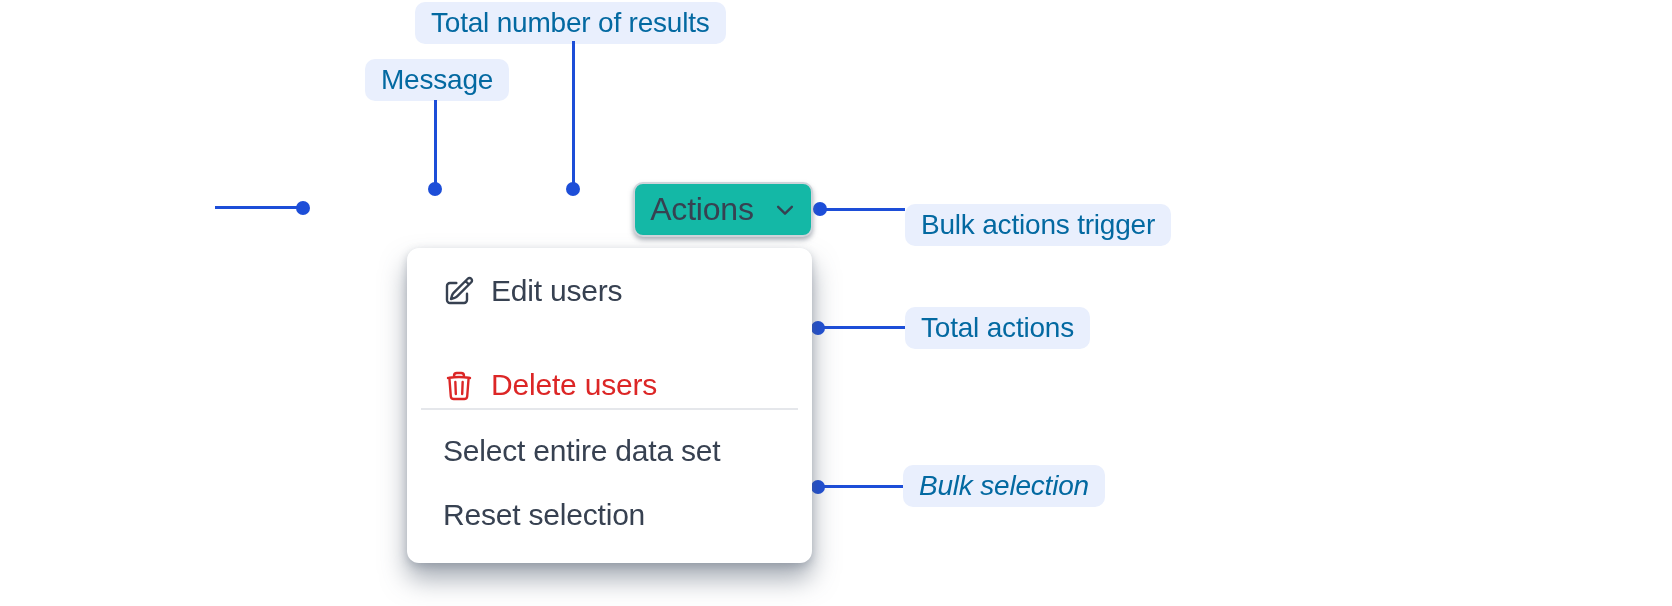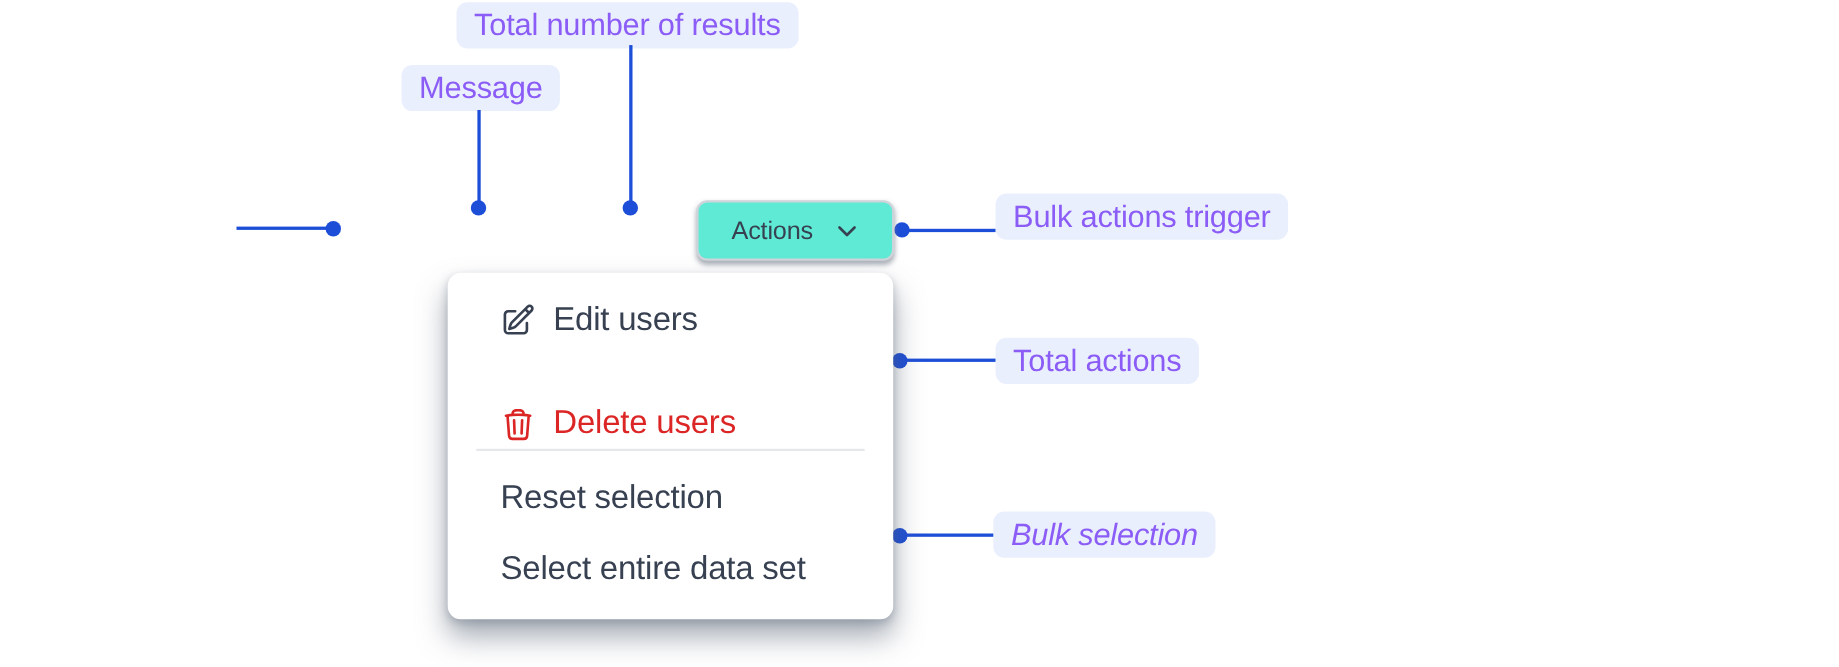--- a/index.html
+++ b/index.html
@@ -2,68 +2,68 @@
 <html><head>
 <meta charset="utf-8">
 <style>
   html,body{margin:0;padding:0;background:#ffffff;}
   #canvas{
     position:relative;width:1672px;height:606px;background:#ffffff;overflow:hidden;
     font-family:"Liberation Sans","DejaVu Sans",sans-serif;
   }
   
   .callout{
-    position:absolute;display:inline-block;background:#e9effd;color:#8b5cf6;
+    position:absolute;display:inline-block;background:#e9effd;color:#0369a1;
     font-size:28px;line-height:32px;font-weight:500;letter-spacing:-0.2px;
     padding:5px 16px;border-radius:10px;white-space:nowrap;
   }
   
   .h-line{position:absolute;height:3px;background:#1d4ed8;}
   .v-line{position:absolute;width:3px;background:#1d4ed8;}
   .dot{position:absolute;width:14px;height:14px;border-radius:50%;background:#1d4ed8;}
   
   .sel-message{
     position:absolute;left:318px;top:194px;font-size:27px;line-height:30px;
     color:#374151;letter-spacing:-0.2px;white-space:nowrap;
   }
   
   .actions-btn{
     position:absolute;left:633px;top:182px;width:180px;height:55px;
-    background:#5eead4;border:2px solid #cfd4da;border-radius:10px;
+    background:#14b8a6;border:2px solid #cfd4da;border-radius:10px;
     box-sizing:border-box;display:flex;align-items:center;justify-content:center;gap:20px;
-    font-size:23px;color:#374151;letter-spacing:-0.2px;cursor:pointer;
+    font-size:32px;color:#374151;letter-spacing:-0.2px;cursor:pointer;
     box-shadow:0 3px 5px rgba(105,115,130,0.55);
   }
   .actions-btn svg{display:block;}
   
   .menu{
     position:absolute;left:407px;top:248px;width:405px;height:315px;box-sizing:border-box;
     background:#ffffff;border-radius:12px;
     box-shadow:0 16px 26px rgba(80,92,110,0.50),0 3px 8px rgba(80,92,110,0.28);
-    display:flex;flex-direction:column;padding:6px 12px 14px;
+    display:flex;flex-direction:column;padding:6px 0 14px;
   }
   .menu-item{
     display:flex;align-items:center;gap:16px;padding:0 20px 0 36px;
     font-size:30px;color:#374151;letter-spacing:-0.2px;cursor:pointer;white-space:nowrap;
   }
   .menu-item.h74{height:74px;}
   .menu-item.h62{height:62px;}
   .menu-item.h66{height:66px;}
   .menu-item.danger{color:#dc2626;align-items:flex-end;}
   .menu-item .mi-icon{width:32px;height:32px;flex:0 0 32px;display:flex;align-items:center;justify-content:center;}
   .menu-divider{height:2px;background:#e5e7eb;margin:6px 14px 10px;}
 </style>
 </head>
 <body>
 
 <div id="canvas">
 
   <div class="callout" style="left:415px;top:2px;">Total number of results</div>
   <div class="callout" style="left:365px;top:59px;">Message</div>
-  <div class="callout" style="left:905px;top:176px;text-align:center;">Bulk actions trigger</div>
+  <div class="callout" style="left:905px;top:204px;text-align:center;">Bulk actions trigger</div>
   <div class="callout" style="left:905px;top:307px;">Total actions</div>
   <div class="callout" style="left:903px;top:465px;font-style:italic;">Bulk selection</div>
 
   <div class="v-line" style="left:572px;top:41px;height:148px;"></div>
   <div class="dot" style="left:566px;top:182px;"></div>
 
   <div class="v-line" style="left:434px;top:100px;height:89px;"></div>
   <div class="dot" style="left:428px;top:182px;"></div>
 
   <div class="h-line" style="left:215px;top:206px;width:88px;"></div>
@@ -104,23 +104,23 @@
       <span class="mi-icon">
         <svg width="32" height="32" viewBox="0 0 24 24" fill="none" stroke="#dc2626" stroke-width="1.8" stroke-linecap="round" stroke-linejoin="round">
           <path d="M14.74 9l-.346 9m-4.788 0L9.26 9m9.968-3.21c.342.052.682.107 1.022.166m-1.022-.165L18.16 19.673a2.25 2.25 0 01-2.244 2.077H8.084a2.25 2.25 0 01-2.244-2.077L4.772 5.79m14.456 0a48.108 48.108 0 00-3.478-.397m-12 .562c.34-.059.68-.114 1.022-.165m0 0a48.11 48.11 0 013.478-.397m7.5 0v-.916c0-1.18-.91-2.164-2.09-2.201a51.964 51.964 0 00-3.32 0c-1.18.037-2.09 1.022-2.09 2.201v.916m7.5 0a48.667 48.667 0 00-7.5 0"></path>
         </svg>
       </span>
       <span>Delete users</span>
     </div>
 
     <div class="menu-divider"></div>
 
+    <div class="menu-item h62">
+      <span>Select entire data set</span>
+    </div>
+
     <div class="menu-item h66">
       <span>Reset selection</span>
-    </div>
-
-    <div class="menu-item h62">
-      <span>Select entire data set</span>
     </div>
 
   </div>
 
 </div>
 
 </body></html>

